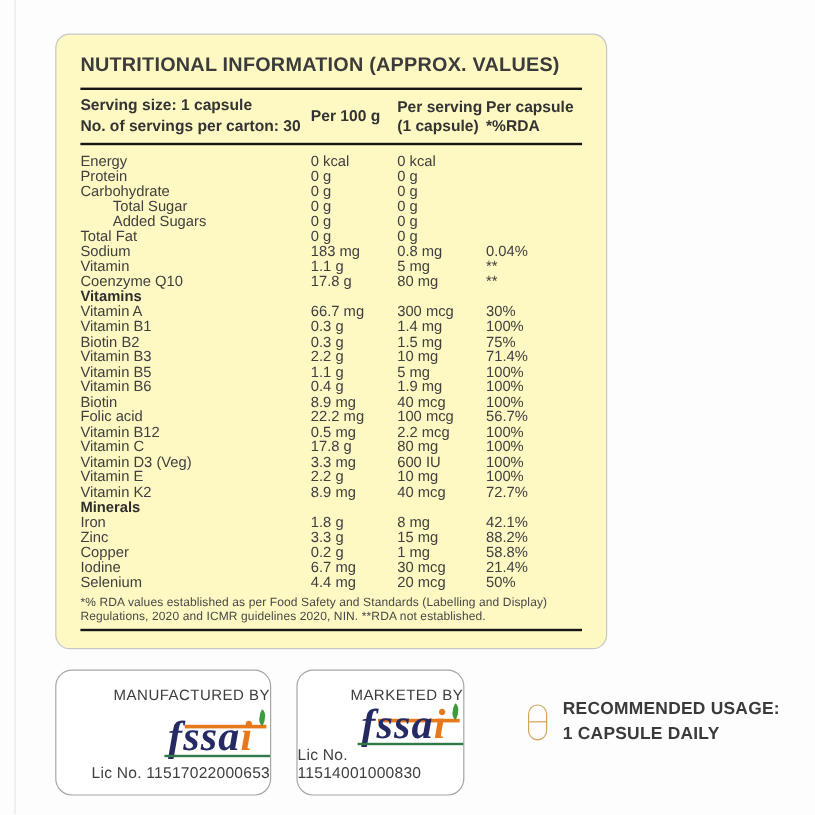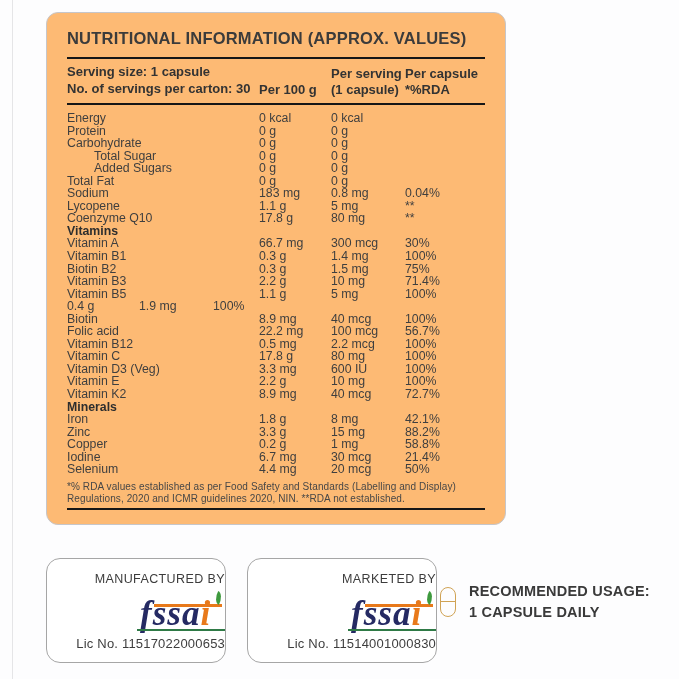--- a/index.html
+++ b/index.html
@@ -1,29 +1,29 @@
 <!DOCTYPE html>
 <html><head>
 <meta charset="utf-8">
 <style>
   * { margin:0; padding:0; box-sizing:border-box; }
   html,body { width:679px; height:679px; background:#ffffff; font-family:"Liberation Sans", sans-serif; }
   .canvas { position:relative; width:679px; height:679px; background:#fdfdfe; overflow:hidden; }
   .edge-line { position:absolute; left:12px; top:0; width:1px; height:679px; background:rgba(120,120,130,0.18); }
 
   
-  .card { position:absolute; left:46px; top:12px; width:460px; height:513px;
-          background:#fdba74; border:1px solid #c6c6ca; border-radius:12px; padding:0 20px; }
+  .card { position:absolute; left:46px; top:28px; width:460px; height:513px;
+          background:#fef9c3; border:1px solid #c6c6ca; border-radius:12px; padding:0 20px; }
   .panel-title { margin-top:16px; font-size:16.5px; font-weight:700; color:#3b3b3b; letter-spacing:0.2px; white-space:nowrap; }
   .rule { height:2px; background:#161616; }
   .rule-1 { margin-top:9px; }
   .rule-2 { margin-top:0; }
   .rule-3 { margin-top:4px; }
 
-  .head-row { display:flex; align-items:flex-end; padding:5px 0 6px; }
+  .head-row { display:flex; align-items:center; padding:5px 0 6px; }
   .h-left { width:192px; font-size:13px; font-weight:700; color:#333; line-height:16.5px; }
   .h-col { font-size:13px; font-weight:700; color:#333; line-height:15.5px; }
   .h-c2 { width:72px; }
   .h-c3 { width:74px; }
   .h-c4 { flex:1; }
 
   .rows-host { margin-top:7px; }
   .t-row { display:flex; font-size:12.3px; line-height:12.55px; color:#3f3f3f; }
   .t-row.section { font-weight:700; color:#2e2e2e; }
   .c-label { width:192px; }
@@ -32,21 +32,21 @@
   .c3 { width:74px; }
   .c4 { flex:1; }
 
   .footnote { margin-top:5px; font-size:10px; line-height:11.8px; color:#474747; letter-spacing:0.1px; }
 
   
   .box { position:absolute; top:558px; height:105px; background:#ffffff; border:1px solid #a6a6a6;
          border-radius:14px; display:flex; flex-direction:column; align-items:flex-end;
          justify-content:space-between; padding:13px 0 11px; }
   .box-mfg { left:46px; width:180px; }
-  .box-mkt { left:247px; width:190px; }
+  .box-mkt { left:247px; width:140px; }
   .box-title { font-size:12.5px; color:#3c3c3c; letter-spacing:0.4px; }
   .lic { font-size:13px; color:#3e3e3e; letter-spacing:0.2px; }
 
   
   .fssai { position:relative; width:88px; height:40px; font-family:"Liberation Serif", serif;
            font-style:italic; font-weight:700; }
   .fssai-word { position:absolute; left:3px; bottom:3px; font-size:35px; line-height:29px;
                 letter-spacing:1px; color:#252a63; }
   .fssai-i { color:#e8791a; }
   .fssai-topline { position:absolute; top:13px; left:17px; right:3px; height:2.5px; background:#e8791a; }
@@ -125,21 +125,21 @@
     <span class="c3">0 g</span>
     <span class="c4"></span>
   </div>
         <div class="t-row">
     <span class="c-label">Sodium</span>
     <span class="c2">183 mg</span>
     <span class="c3">0.8 mg</span>
     <span class="c4">0.04%</span>
   </div>
         <div class="t-row">
-    <span class="c-label">Lycopene</span>
+    <span class="c-label">Vitamin</span>
     <span class="c2">1.1 g</span>
     <span class="c3">5 mg</span>
     <span class="c4">**</span>
   </div>
         <div class="t-row">
     <span class="c-label">Coenzyme Q10</span>
     <span class="c2">17.8 g</span>
     <span class="c3">80 mg</span>
     <span class="c4">**</span>
   </div>
@@ -173,20 +173,21 @@
     <span class="c3">10 mg</span>
     <span class="c4">71.4%</span>
   </div>
         <div class="t-row">
     <span class="c-label">Vitamin B5</span>
     <span class="c2">1.1 g</span>
     <span class="c3">5 mg</span>
     <span class="c4">100%</span>
   </div>
         <div class="t-row">
+    <span class="c-label">Vitamin B6</span>
     <span class="c2">0.4 g</span>
     <span class="c3">1.9 mg</span>
     <span class="c4">100%</span>
   </div>
         <div class="t-row">
     <span class="c-label">Biotin</span>
     <span class="c2">8.9 mg</span>
     <span class="c3">40 mcg</span>
     <span class="c4">100%</span>
   </div>

